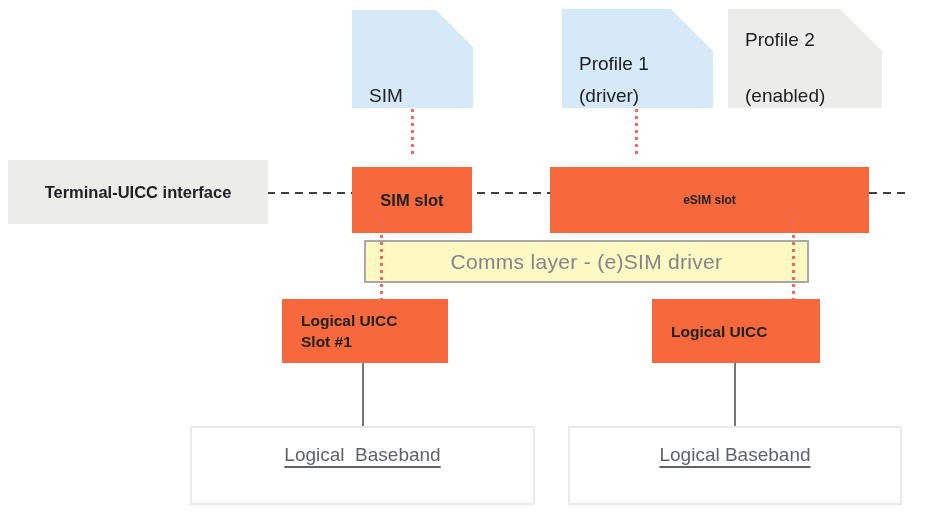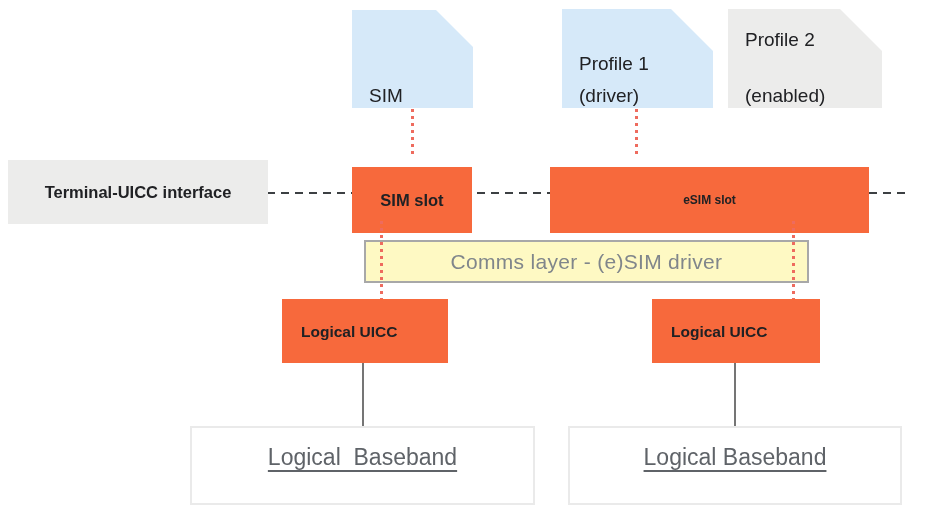--- a/index.html
+++ b/index.html
@@ -97,21 +97,21 @@
   }
 
   
   .baseband-box {
     background: #ffffff;
     border: 2px solid var(--baseband_border);
     display: flex;
     align-items: flex-start;
     justify-content: center;
     padding-top: 16px;
-    font-size: 23px;
+    font-size: 19px;
     color: var(--baseband_text);
     z-index: 1;
   }
   .baseband-box .bb-label {
     text-decoration: underline;
     text-underline-offset: 5px;
     text-decoration-thickness: 2px;
     white-space: pre;
   }
 
@@ -172,20 +172,21 @@
   <div class="node slot-box" style="left:550px; top:155px; width:319px; height:66px; font-size:12px;">
     <span>eSIM slot</span>
   </div>
 
   <div class="node comms-box" style="left:364px; top:240px; width:445px; height:43px;">
     <span>Comms layer - (e)SIM driver</span>
   </div>
 
   <div class="node uicc-box" style="left:282px; top:299px; width:166px; height:64px;">
     <span>Logical UICC</span>
+    <span>Slot #1</span>
   </div>
 
   <div class="node uicc-box" style="left:652px; top:299px; width:168px; height:64px;">
     <span>Logical UICC</span>
   </div>
 
   <div class="node baseband-box" style="left:190px; top:426px; width:345px; height:79px;">
     <span class="bb-label">Logical  Baseband</span>
   </div>
 

